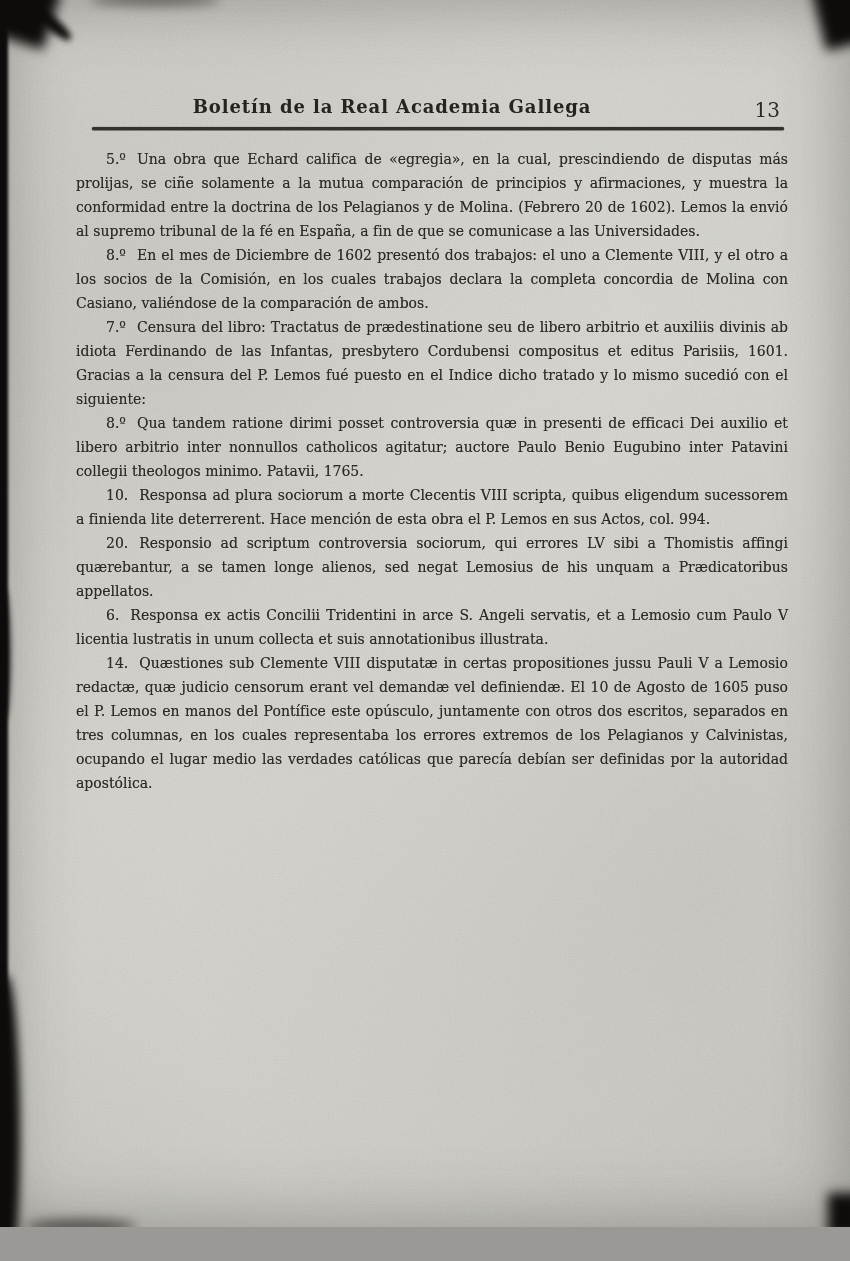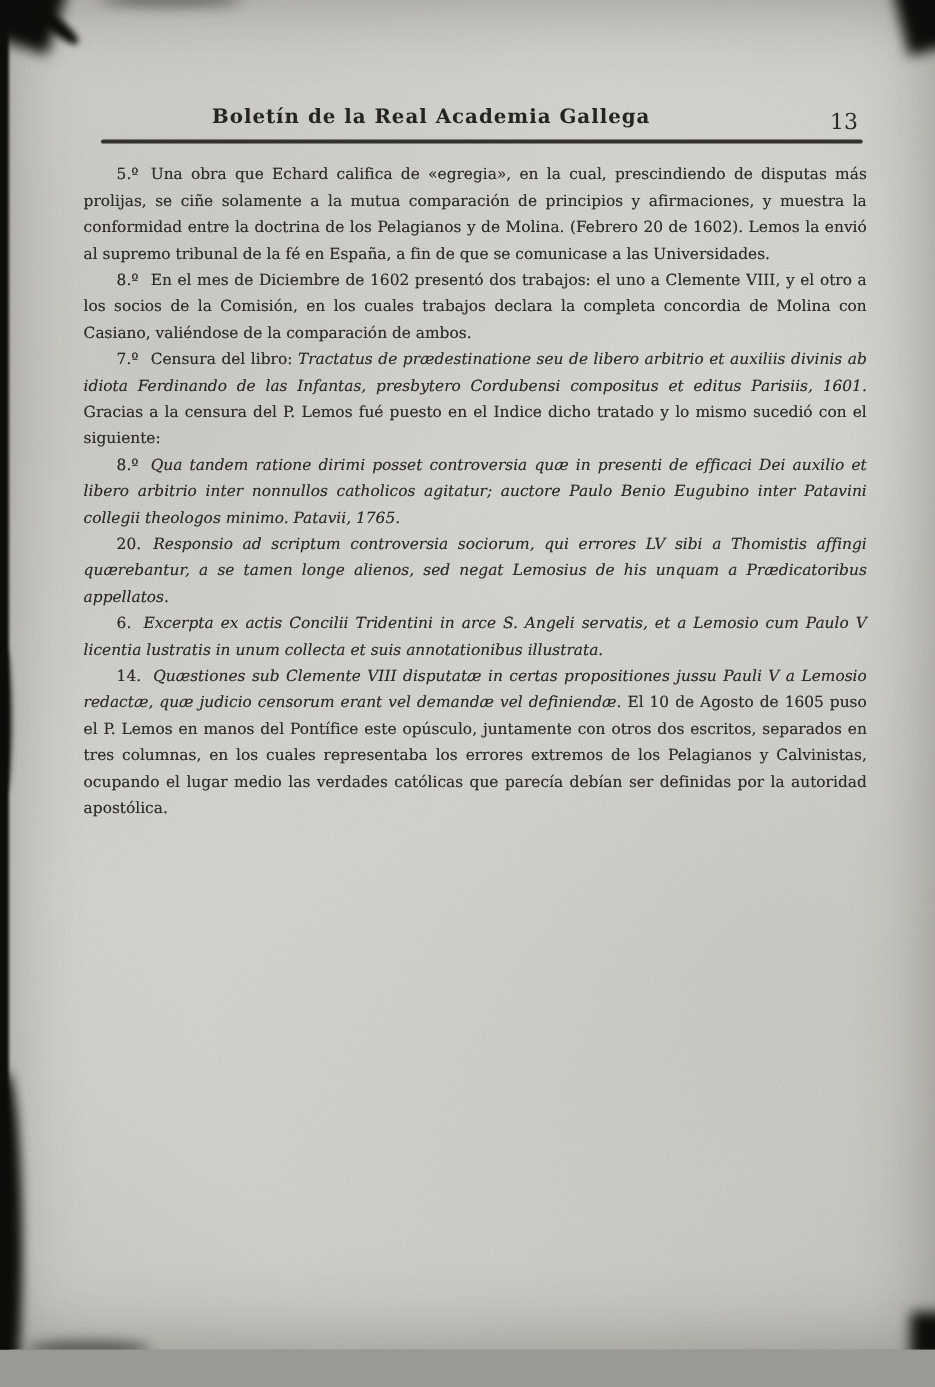--- a/index.html
+++ b/index.html
@@ -30,21 +30,21 @@
   .header  { position:relative; height:27px; }
   .title   { display:block; text-align:center; padding-right:80px; font-size:18px; font-weight:bold;
              letter-spacing:.9px; color:#26241f; }
   .pagenum { position:absolute; right:8px; top:2px; font-size:20px; color:#2c2a25; }
   .rule    { height:3px; background:#34322c; margin:4px 4px 0 16px; border-radius:2px;
              box-shadow:0 1px 0 rgba(52,50,44,.45), 0 0 1px #34322c; }
   .body    { margin-top:17px; font-size:14px; line-height:24px; text-align:justify;
              hyphens:auto; -webkit-hyphens:auto; color:#2e2c26; text-shadow:0 0 .4px rgba(44,42,37,.55); }
   .para    { text-indent:30px; }
   .num     { margin-right:11px; }
-  .it      { font-style:italic; }
+  .it      { }
   .rm      { font-style:normal; }
   .grain   { position:absolute; inset:0; z-index:3; mix-blend-mode:multiply; opacity:.15; pointer-events:none; }
 </style>
 </head>
 <body>
 
 <div class="page">
 
   <div class="art edge-left"></div>
   <div class="art edge-left-mid"></div>
@@ -60,22 +60,23 @@
     <div class="header">
       <span class="title">Boletín de la Real Academia Gallega</span>
       <span class="pagenum">13</span>
     </div>
     <div class="rule"></div>
     <div class="body" id="paragraphs">
         <p class="para"><span class="num">5.º</span><span class="rm">Una obra que Echard califica de «egregia», en la cual, prescindiendo de disputas más prolijas, se ciñe solamente a la mutua comparación de principios y afirmaciones, y muestra la conformidad entre la doctrina de los Pelagianos y de Molina. (Febrero 20 de 1602). Lemos la envió al supremo tribunal de la fé en España, a fin de que se comunicase a las Universidades.</span></p>
         <p class="para"><span class="num">8.º</span><span class="rm">En el mes de Diciembre de 1602 presentó dos trabajos: el uno a Clemente VIII, y el otro a los socios de la Comisión, en los cuales trabajos declara la completa concordia de Molina con Casiano, valiéndose de la comparación de ambos.</span></p>
         <p class="para"><span class="num">7.º</span><span class="rm">Censura del libro: </span><span class="it">Tractatus de prædestinatione seu de libero arbitrio et auxiliis divinis ab idiota Ferdinando de las Infantas, presbytero Cordubensi compositus et editus Parisiis, 1601.</span><span class="rm"> Gracias a la censura del P. Lemos fué puesto en el Indice dicho tratado y lo mismo sucedió con el siguiente:</span></p>
         <p class="para"><span class="num">8.º</span><span class="it">Qua tandem ratione dirimi posset controversia quæ in presenti de efficaci Dei auxilio et libero arbitrio inter nonnullos catholicos agitatur; auctore Paulo Benio Eugubino inter Patavini collegii theologos minimo. Patavii, 1765.</span></p>
+        <p class="para"><span class="num">10.</span><span class="it">Responsa ad plura sociorum a morte Clecentis VIII scripta, quibus eligendum sucessorem a finienda lite deterrerent.</span><span class="rm"> Hace mención de esta obra el P. Lemos en sus Actos, col. 994.</span></p>
         <p class="para"><span class="num">20.</span><span class="it">Responsio ad scriptum controversia sociorum, qui errores LV sibi a Thomistis affingi quærebantur, a se tamen longe alienos, sed negat Lemosius de his unquam a Prædicatoribus appellatos.</span></p>
-        <p class="para"><span class="num">6.</span><span class="it">Excerpta ex actis Concilii Tridentini in arce S. Angeli servatis, et a Lemosio cum Paulo V licentia lustratis in unum collecta et suis annotationibus illustrata.</span></p>
+        <p class="para"><span class="num">6.</span><span class="it">Responsa ex actis Concilii Tridentini in arce S. Angeli servatis, et a Lemosio cum Paulo V licentia lustratis in unum collecta et suis annotationibus illustrata.</span></p>
         <p class="para"><span class="num">14.</span><span class="it">Quæstiones sub Clemente VIII disputatæ in certas propositiones jussu Pauli V a Lemosio redactæ, quæ judicio censorum erant vel demandæ vel definiendæ.</span><span class="rm"> El 10 de Agosto de 1605 puso el P. Lemos en manos del Pontífice este opúsculo, juntamente con otros dos escritos, separados en tres columnas, en los cuales representaba los errores extremos de los Pelagianos y Calvinistas, ocupando el lugar medio las verdades católicas que parecía debían ser definidas por la autoridad apostólica.</span></p>
       </div>
   </div>
 
   <svg class="grain" width="850" height="1261">
     <filter id="grainF">
       <feTurbulence type="fractalNoise" baseFrequency="0.6" numOctaves="2" seed="7" stitchTiles="stitch"></feTurbulence>
       <feColorMatrix type="saturate" values="0"></feColorMatrix>
     </filter>
     <rect width="850" height="1261" filter="url(#grainF)"></rect>

